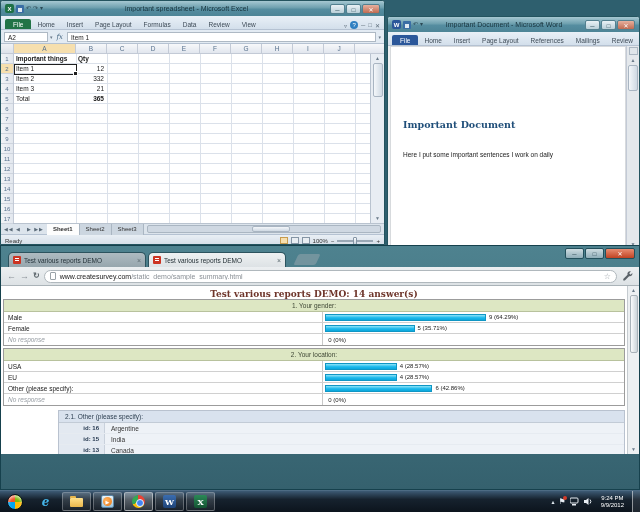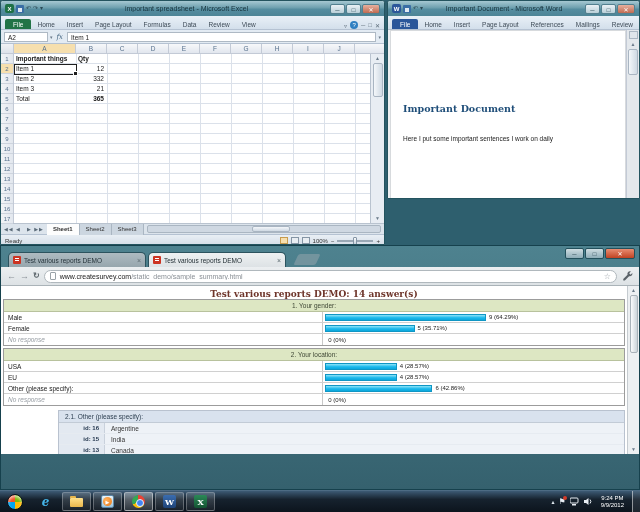--- a/index.html
+++ b/index.html
@@ -81,21 +81,21 @@
                background:linear-gradient(180deg,#e9eff5,#d3dce6); border-top:1px solid #b5c2d2; padding:0 4px; }
   .sbright { margin-left:auto; display:flex; align-items:center; gap:3px; }
   .viewico { width:8px; height:7px; border:1px solid #8595a5; background:#e8edf2; }
   .viewico.on { background:#f6dfae; border-color:#c79b4e; }
   .zslider { width:36px; height:2px; background:#9aa8b5; position:relative; }
   .zslider i { position:absolute; left:16px; top:-3px; width:4px; height:8px; background:linear-gradient(180deg,#f7fafc,#c9d4de);
                border:1px solid #8595a5; border-radius:1px; }
   .zlabel { font-size:6px; }
 
   
-  #word { left:387px; top:0; width:253px; height:199px; }
+  #word { left:387px; top:16px; width:253px; height:282px; }
   .docarea { position:relative; height:203px; background:#eef0f2; }
   .page { position:absolute; left:2px; top:0; right:13px; bottom:0; background:#fff; border:1px solid #d7dadd; }
   .wheading { position:absolute; left:12px; top:72px; font-family:"DejaVu Serif", serif; font-weight:bold;
               font-size:9.5px; color:#1f4e79; }
   .wbody { position:absolute; left:12px; top:104px; font-size:6.5px; color:#1a1a1a; }
   .wscroll { position:absolute; right:0; top:0; bottom:0; width:13px; background:#e4e8ec; border-left:1px solid #c3cad6;
              display:flex; flex-direction:column; align-items:center; }
   .rulebtn { width:9px; height:8px; background:#dfe5ea; border:1px solid #aab6c2; margin:1px 0; }
 
   

